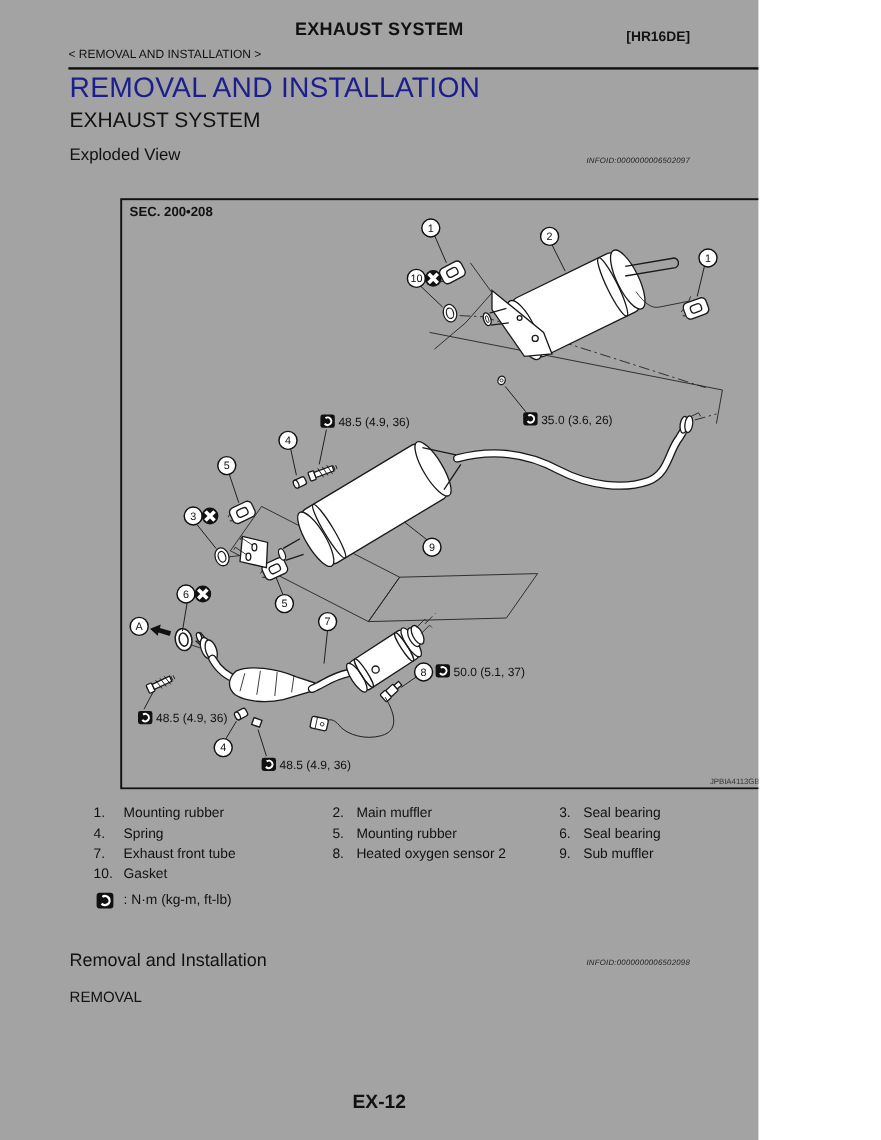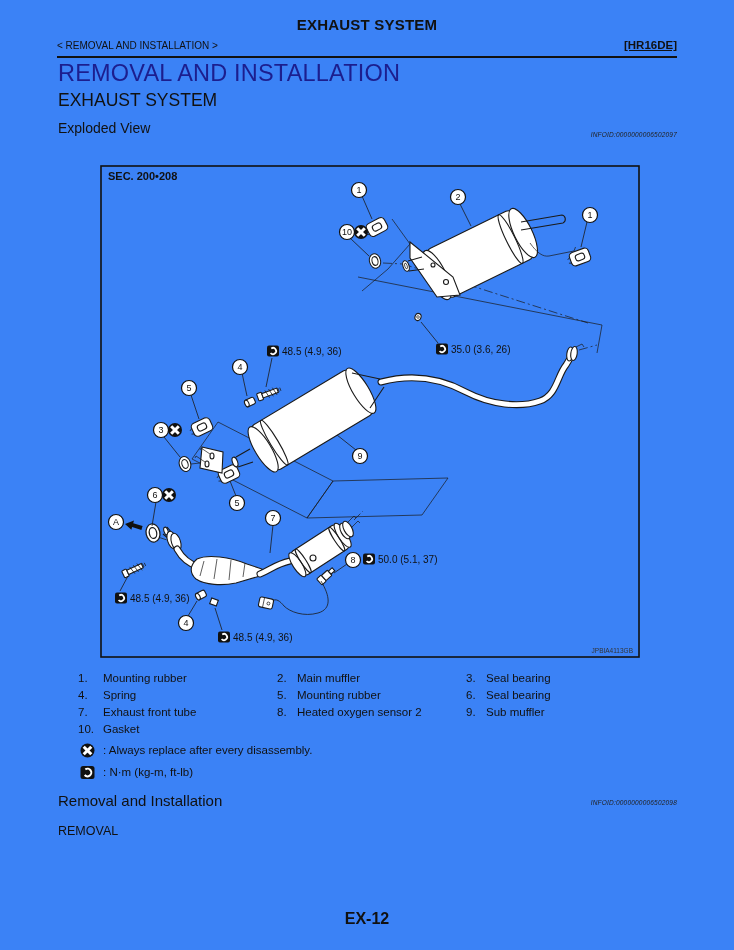--- a/index.html
+++ b/index.html
@@ -1,21 +1,21 @@
 <!DOCTYPE html>
 <html><head>
 <meta charset="utf-8">
 <style>
   html,body{margin:0;padding:0;background:#ffffff;}
-  .page{position:relative;width:734px;height:950px;background:#3b82f6;overflow:hidden;
+  .page{position:relative;width:632px;height:950px;background:#a3a3a3;overflow:hidden;
         font-family:"Liberation Sans",sans-serif;color:#111;}
   .abs{position:absolute;}
   .doc-title{left:0;top:16px;width:100%;text-align:center;font-size:15px;font-weight:bold;letter-spacing:.2px;}
   .crumb{left:57px;top:40px;font-size:10px;}
-  .engine{right:57px;top:39px;font-size:11.5px;font-weight:bold;text-decoration:underline;}
+  .engine{right:57px;top:25px;font-size:11.5px;font-weight:bold;}
   .rule{left:57px;top:56px;width:620px;height:2.2px;background:#111;}
   .main-title{left:58px;top:60px;font-size:23.5px;color:#1c1e8e;letter-spacing:.2px;}
   .section-title{left:58px;top:90px;font-size:17.5px;}
   .ev-head{left:58px;top:120px;font-size:14px;}
   .infoid{font-size:6.5px;font-style:italic;color:#222;letter-spacing:.2px;}
   .infoid-1{right:57px;top:131px;}
   .infoid-2{right:57px;top:799px;}
   .diagram{left:100px;top:165px;}
   .parts{left:78px;top:672px;width:560px;display:grid;
          grid-template-columns:25px 174px 20px 169px 20px 152px;
@@ -315,27 +315,20 @@
       <span>Heated oxygen sensor 2</span>
     <span>9.</span>
       <span>Sub muffler</span>
     <span>10.</span>
       <span>Gasket</span>
   </div>
 
   <div class="abs legend">
     <div class="legend-row">
       <svg class="sym" viewBox="0 0 15 15">
-        <circle cx="7.5" cy="7.5" r="7" fill="#111"></circle>
-        <path d="M3.7,3.7 L11.3,11.3 M11.3,3.7 L3.7,11.3" stroke="#fff" stroke-width="3" fill="none"></path>
-      </svg>
-      <span>: Always replace after every disassembly.</span>
-    </div>
-    <div class="legend-row">
-      <svg class="sym" viewBox="0 0 15 15">
         <rect x="0.5" y="1" width="14" height="13" rx="2.5" fill="#111"></rect>
         <circle cx="7.5" cy="7.5" r="3.8" fill="none" stroke="#fff" stroke-width="2" stroke-dasharray="17 7" transform="rotate(-125 7.5 7.5)"></circle>
       </svg>
       <span>: N·m (kg-m, ft-lb)</span>
     </div>
   </div>
 
   <div class="abs ri-head">Removal and Installation</div>
   <div class="abs infoid infoid-2">INFOID:0000000006502098</div>
   <div class="abs removal-head">REMOVAL</div>

